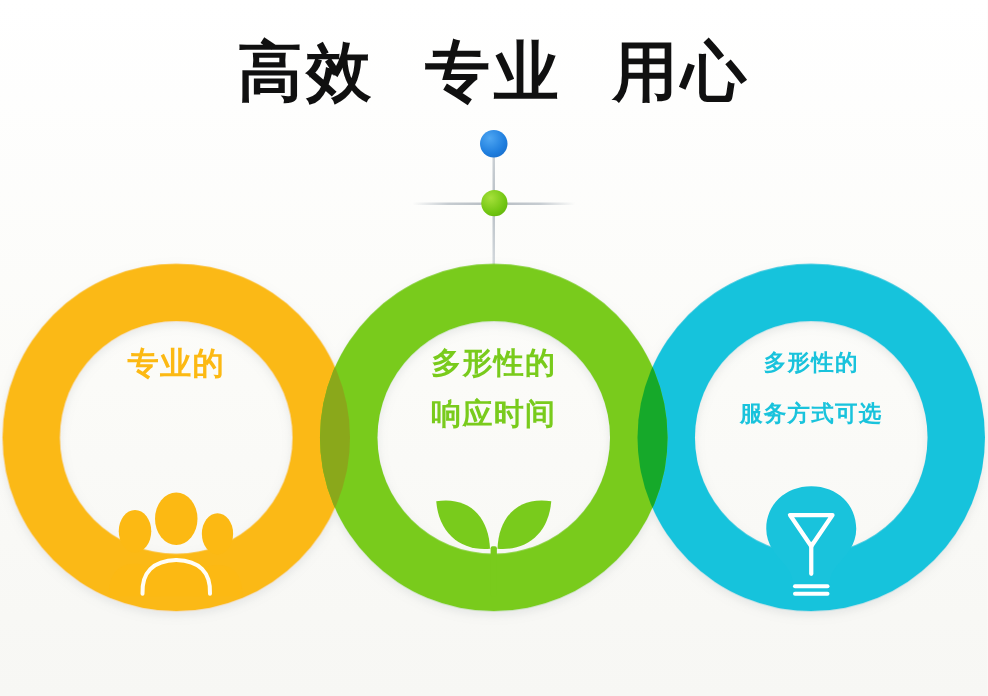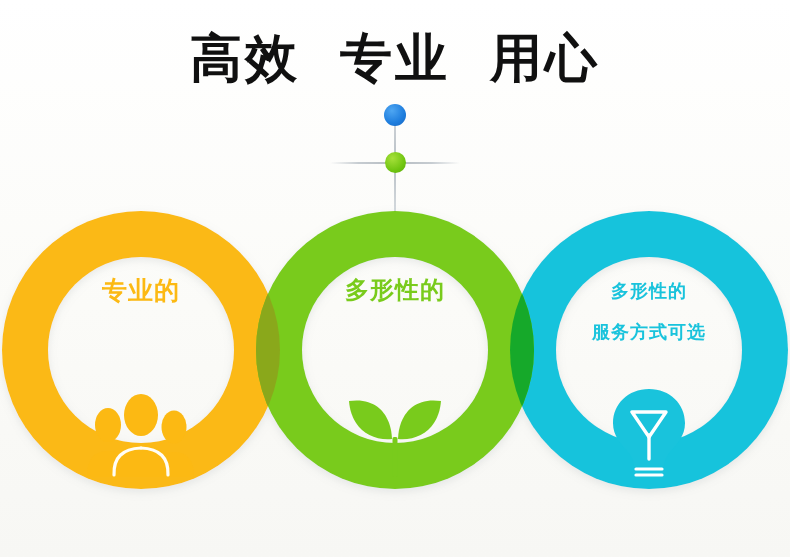--- a/index.html
+++ b/index.html
@@ -233,20 +233,21 @@
           <path d="M33 88 q-1-26 27-27"></path>
           <path d="M87 88 q1-26 -27-27"></path>
         </g>
       </svg>
     </div>
   </div>
 
   <div class="node" id="node-2">
     <div class="node-text">
       <div>多形性的</div>
+      <div>响应时间</div>
     </div>
     <div class="node-icon">
       <svg width="120" height="92" viewBox="0 0 120 92">
         <g fill="#79cb1c">
 
           <path d="M57 52 C34 54 16 40 14 14 C40 10 56 26 57 52 Z"></path>
 
           <path d="M63 52 C86 54 104 40 106 14 C80 10 64 26 63 52 Z"></path>
 
           <rect x="57.5" y="50" width="5" height="40" rx="1.5"></rect>

